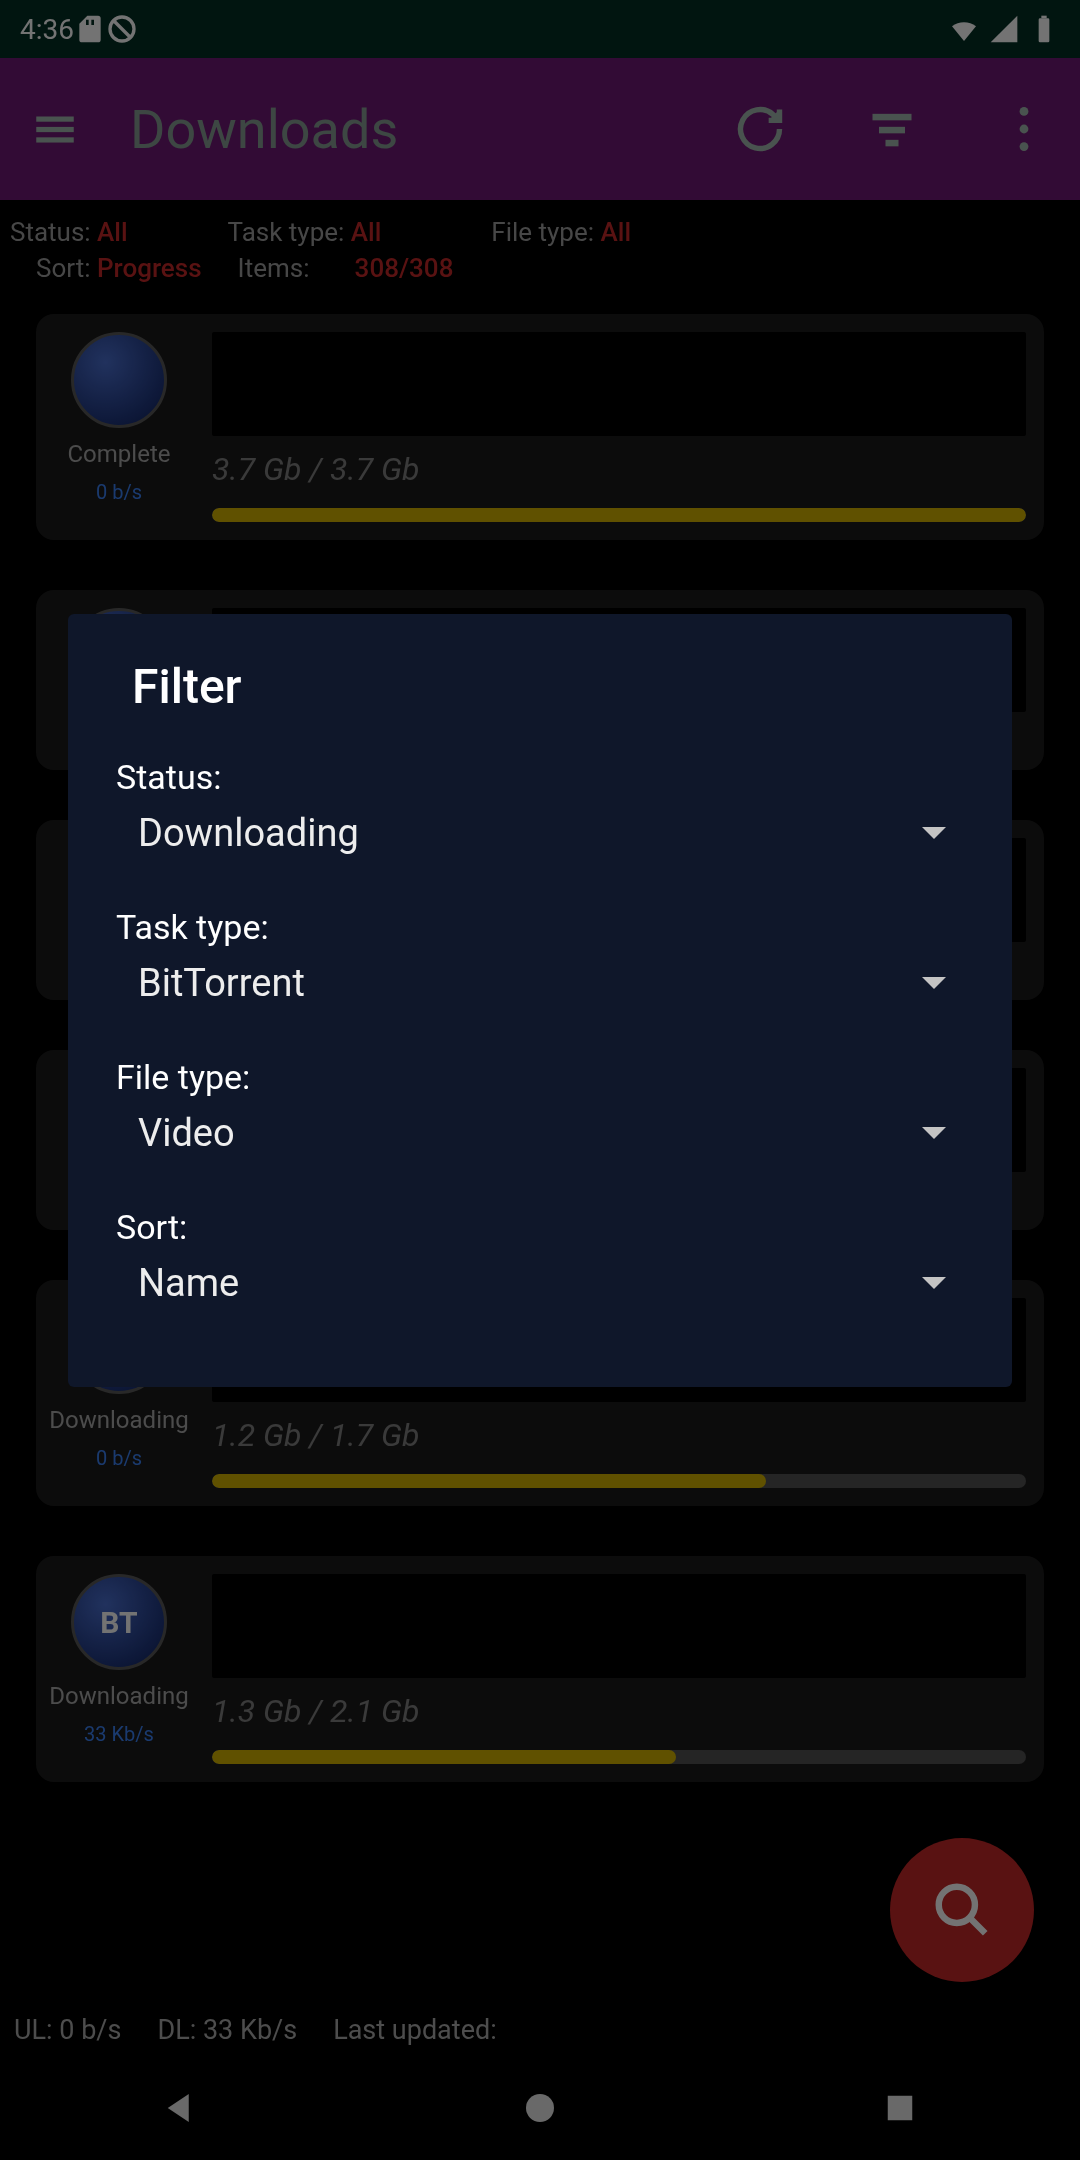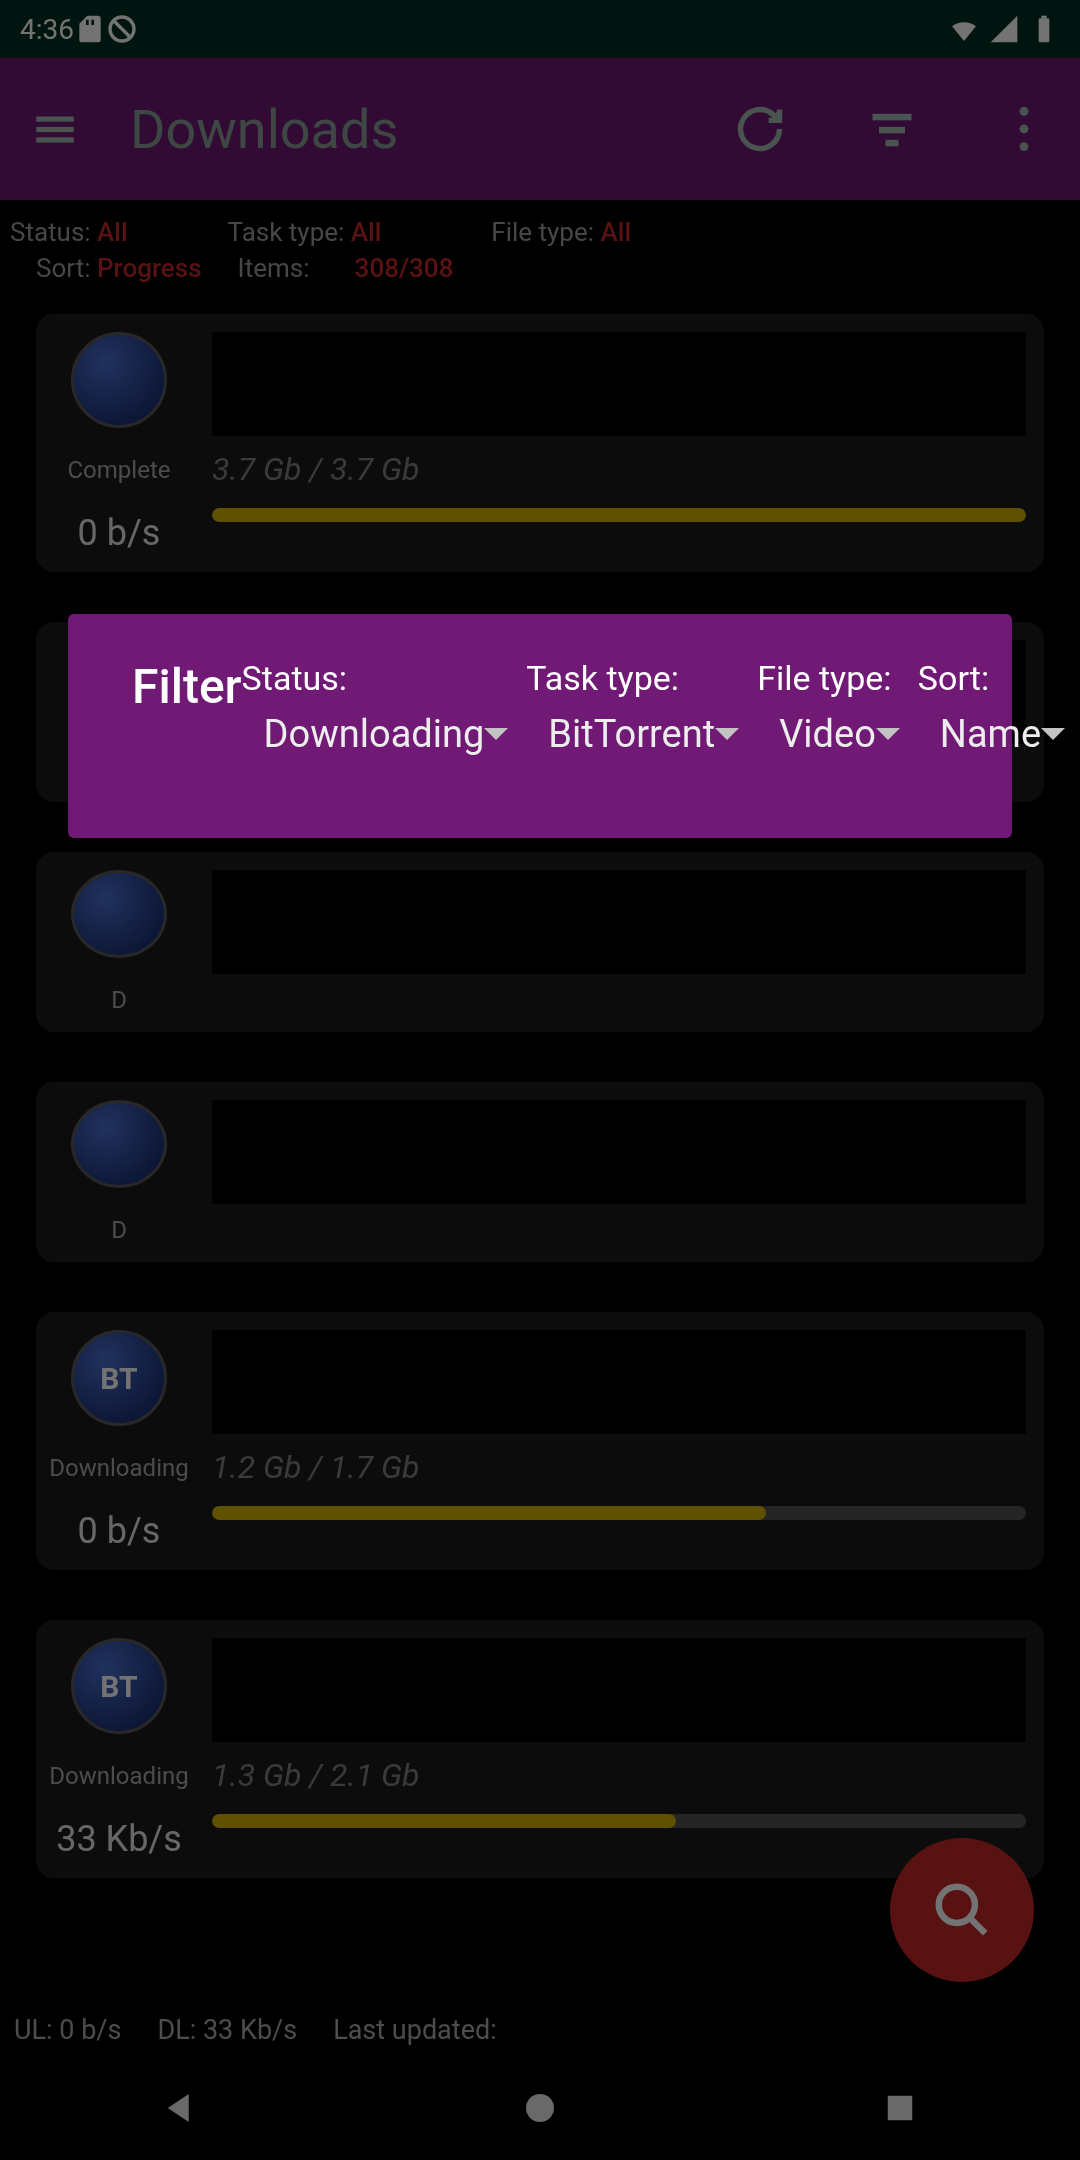--- a/index.html
+++ b/index.html
@@ -77,42 +77,42 @@
       border-radius: 18px;
       padding: 18px;
       display: flex;
       gap: 28px;
     }
     .download-left {
       width: 130px;
       display: flex;
       flex-direction: column;
       align-items: center;
-      gap: 28px;
+      gap: 12px;
     }
     .download-icon-circle {
       width: 96px;
       height: 96px;
       border-radius: 50%;
       background: radial-gradient(circle at 35% 30%, #4a6fd0, #0d1f5c);
       border: 3px solid #5a5a5a;
       display: flex;
       align-items: center;
       justify-content: center;
       color: #ffffff;
       font-size: 30px;
       font-weight: bold;
     }
     .download-status-label {
       color: #a8a8a8;
       font-size: 24px;
     }
     .download-speed {
-      color: #e5e5e5;
-      font-size: 36px;
+      color: #3b82f6;
+      font-size: 20px;
       text-align: center;
     }
     .download-right {
       flex: 1;
       display: flex;
       flex-direction: column;
       gap: 14px;
     }
     .download-name {
       background: #000000;
@@ -186,24 +186,25 @@
       inset: 0;
       background: rgba(0, 0, 0, 0.55);
     }
 
     
     .dialog {
       position: absolute;
       left: 68px;
       right: 68px;
       top: 614px;
-      background: #701a75;
+      background: #0f172a;
       border-radius: 6px;
       padding: 44px 48px 30px 48px;
       display: flex;
+      flex-direction: column;
     }
     .dialog-title {
       color: #ffffff;
       font-size: 48px;
       font-weight: 500;
       margin-left: 16px;
       margin-bottom: 42px;
     }
     .dialog-field {
       margin-bottom: 48px;

